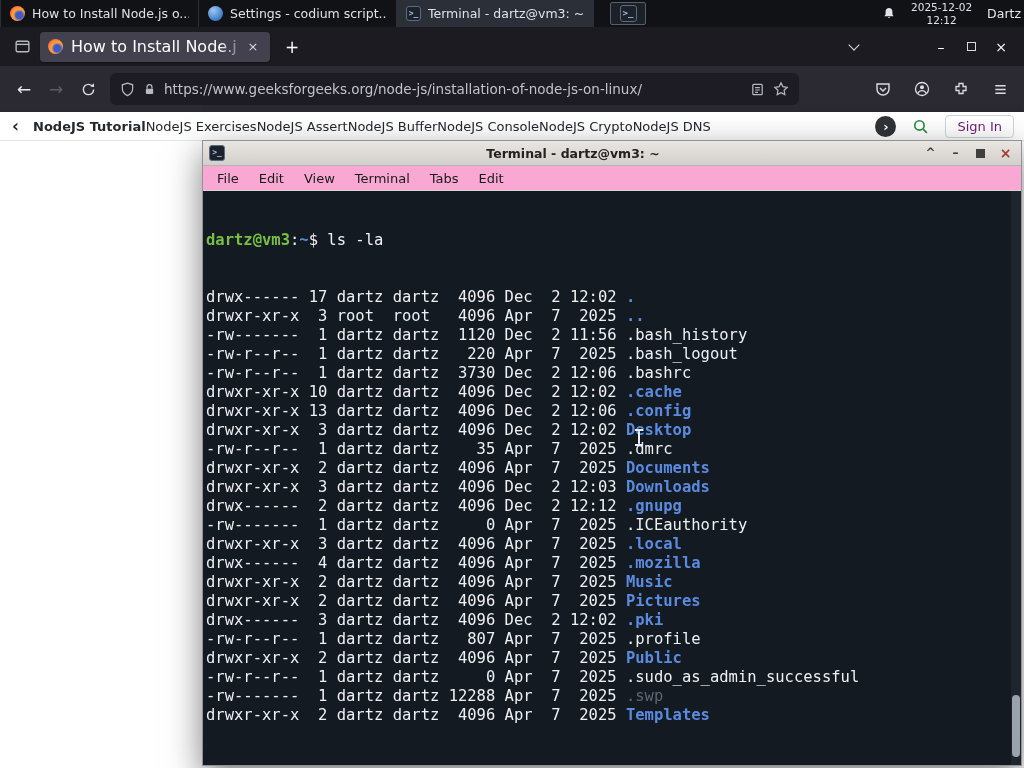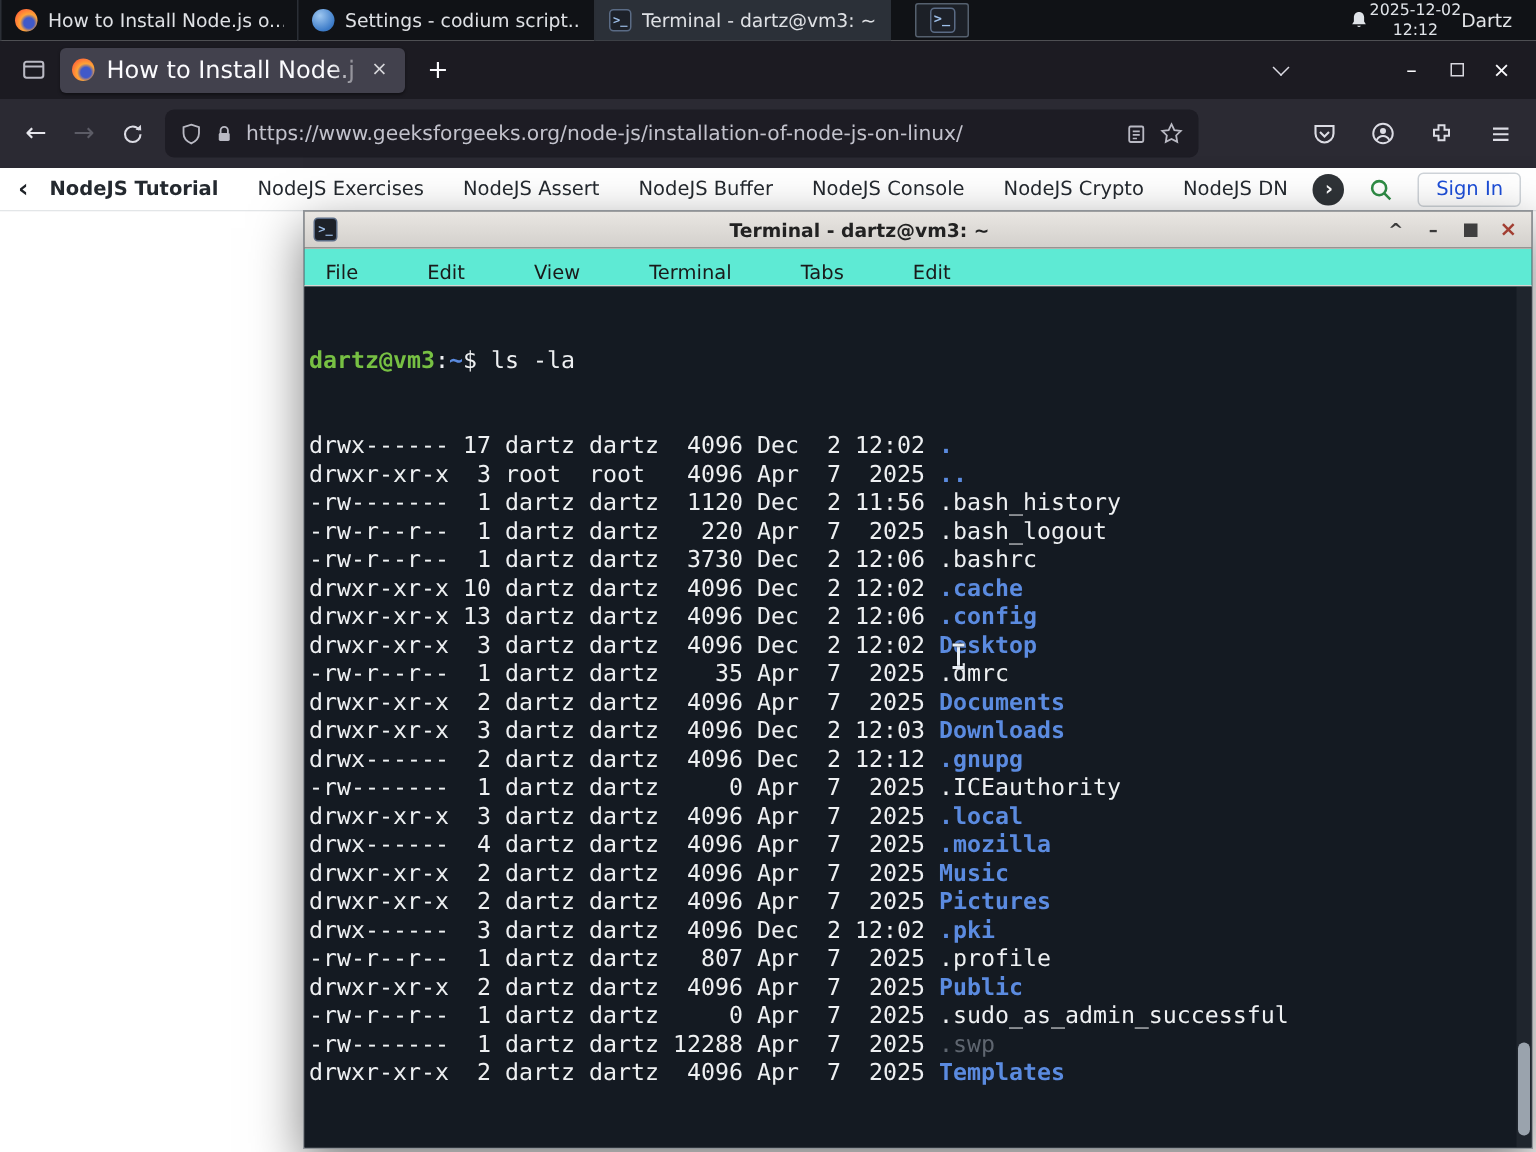--- a/index.html
+++ b/index.html
@@ -32,21 +32,21 @@
   .icon-firefox{width:15px;height:15px;border-radius:50%;
     background:radial-gradient(circle at 62% 62%, #4059c9 0%, #4059c9 26%, #ffa436 45%, #ff7139 72%, #d8531f 100%);}
   .icon-settings{width:15px;height:15px;border-radius:50%;
     background:radial-gradient(circle at 35% 30%, #9ec7f0, #3d7cc9 70%, #2b5f9e);}
   .icon-terminal{width:15px;height:15px;border-radius:3px;background:#1d2129;
     border:1px solid #5a6b85;color:#9fc0ea;font:bold 8px "DejaVu Sans Mono",monospace;
     display:flex;align-items:center;justify-content:center;line-height:1;}
   .tray-btn{margin-left:16px;width:36px;height:23px;display:flex;align-items:center;justify-content:center;
     background:#1c2027;border:1px solid #55606e;border-radius:2px;}
   .tray-btn .icon-terminal{width:17px;height:17px;font-size:9px;}
-  .panel-right{margin-left:auto;display:flex;align-items:center;padding-right:16px;height:100%;}
+  .panel-right{margin-left:auto;display:flex;align-items:center;gap:15px;padding-right:3px;height:100%;}
   .clock{font-size:10.5px;line-height:1.15;text-align:center;color:#dfe3e8;}
   .panel-user{font-size:12.5px;white-space:nowrap;}
 
   
   .browser{position:absolute;top:27px;left:0;width:1024px;height:741px;display:flex;flex-direction:column;}
   .tabstrip{height:39px;background:#1c1b22;display:flex;align-items:center;padding:0 8px;color:#fbfbfe;}
   .fxview{width:28px;height:28px;display:flex;align-items:center;justify-content:center;border-radius:4px;}
   .tab{width:230px;height:30px;background:#42414d;border-radius:4px;margin-left:4px;
     display:flex;align-items:center;gap:8px;padding:0 8px;position:relative;overflow:hidden;
     box-shadow:0 1px 2px rgba(0,0,0,.4);}
@@ -69,44 +69,44 @@
   .navbtn.disabled{color:#5c5c66;}
   .urlbar{flex:1;height:32px;margin:0 6px;background:#1d1c24;border-radius:6px;
     display:flex;align-items:center;gap:8px;padding:0 10px;min-width:0;justify-content:space-between;}
   .url-text{flex:1;font-size:13.5px;color:#c2c2cc;white-space:nowrap;overflow:hidden;min-width:0;}
   .urlbar .page-icon{flex:0 0 auto;display:flex;align-items:center;}
   .nav-right{display:flex;gap:7px;margin-left:62px;}
 
   .sitenav{height:29px;background:#ffffff;border-bottom:1px solid #e3e6e8;display:flex;align-items:center;
     padding:0 10px;gap:12px;color:#24292f;box-shadow:0 1px 3px rgba(0,0,0,.08);}
   .sn-chev{font-size:17px;font-weight:bold;color:#1f2328;line-height:1;padding:0 2px;}
-  .sn-items{flex:1;display:flex;gap:26px;overflow:hidden;white-space:nowrap;align-items:center;}
+  .sn-items{flex:1;display:flex;overflow:hidden;white-space:nowrap;align-items:center;}
   .sn-item{font-size:13px;color:#24292f;flex:0 0 auto;}
   .sn-item.first{font-weight:bold;}
   .sn-right{display:flex;align-items:center;gap:16px;flex:0 0 auto;margin-left:4px;}
   .sn-circle{width:21px;height:21px;border-radius:50%;background:#2f3337;color:#fff;
     display:flex;align-items:center;justify-content:center;font-size:13px;font-weight:bold;line-height:1;}
-  .signin{font-size:13px;color:#1d4ed8;border:1px solid #cfd4d9;border-radius:4px;padding:3px 11px;background:#fff;text-align:right;}
+  .signin{font-size:13px;color:#701a75;border:1px solid #cfd4d9;border-radius:4px;padding:3px 11px;background:#fff;text-align:right;}
   .page{flex:1;background:#ffffff;}
 
   
   .terminal{position:absolute;left:202px;top:140px;width:820px;height:626px;
     border:1px solid #8f9398;box-shadow:0 12px 32px rgba(0,0,0,.5);
     display:flex;flex-direction:column;z-index:30;background:var(--term-bg);}
   .t-titlebar{height:25px;background:linear-gradient(#e9e6e2,#d3d0cc);border-bottom:1px solid #b7b3af;
     display:flex;align-items:center;gap:6px;padding:0 6px;color:#2e2e2e;}
   .t-titlebar .icon-terminal{width:16px;height:16px;font-size:8px;}
   .t-title{flex:1;text-align:center;font-size:12.5px;font-weight:bold;color:#222;
     white-space:nowrap;overflow:hidden;}
   .tb-btn{width:19px;height:19px;display:flex;align-items:center;justify-content:center;
     color:#3a3a3a;font-size:12px;font-weight:bold;}
   .tb-btn.close{color:#a23e32;font-size:14px;}
   .tb-btn.max span{width:9px;height:9px;background:#3f3f3f;display:block;}
-  .t-menubar{height:25px;background:#5eead4;border-bottom:1px solid #d8d5d2;
-    display:flex;align-items:flex-end;padding:0 4px;gap:26px;}
+  .t-menubar{height:25px;background:#f9a8d4;border-bottom:1px solid #d8d5d2;
+    display:flex;align-items:center;padding:0 4px;}
   .menu-item{font-size:13px;color:#1a1a1a;padding:0 10px;}
   .t-body{flex:1;position:relative;overflow:hidden;background:var(--term-bg);
     padding:2px 12px 0 3px;}
   .t-out{font-family:"DejaVu Sans Mono","Liberation Mono",monospace;
     font-size:15.5px;line-height:19px;color:var(--term-fg);white-space:pre;}
   .p-green{color:var(--prompt-green);font-weight:bold;}
   .p-blue{color:var(--dir-blue);font-weight:bold;}
   .k-dir{color:var(--dir-blue);font-weight:bold;}
   .k-dim{color:#5f6670;}
   .t-scroll{position:absolute;right:0;top:0;bottom:0;width:10px;background:rgba(255,255,255,.05);}

